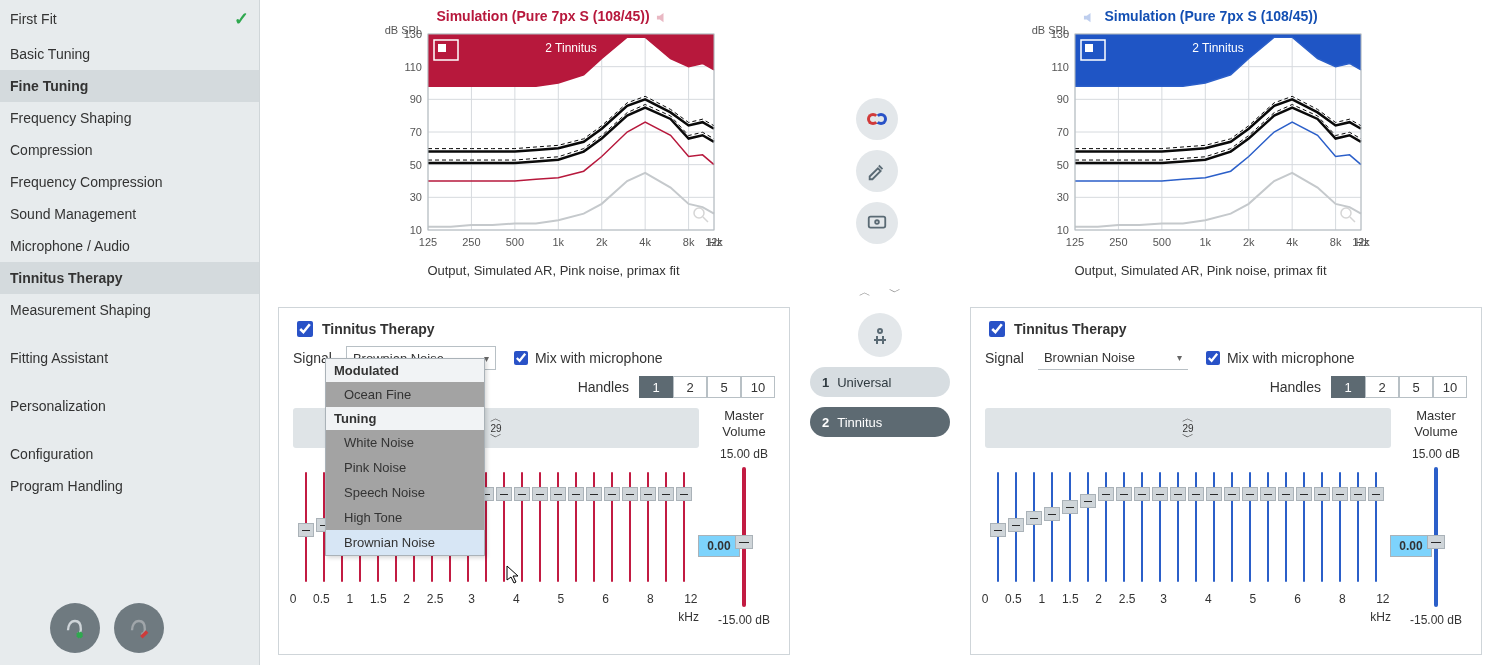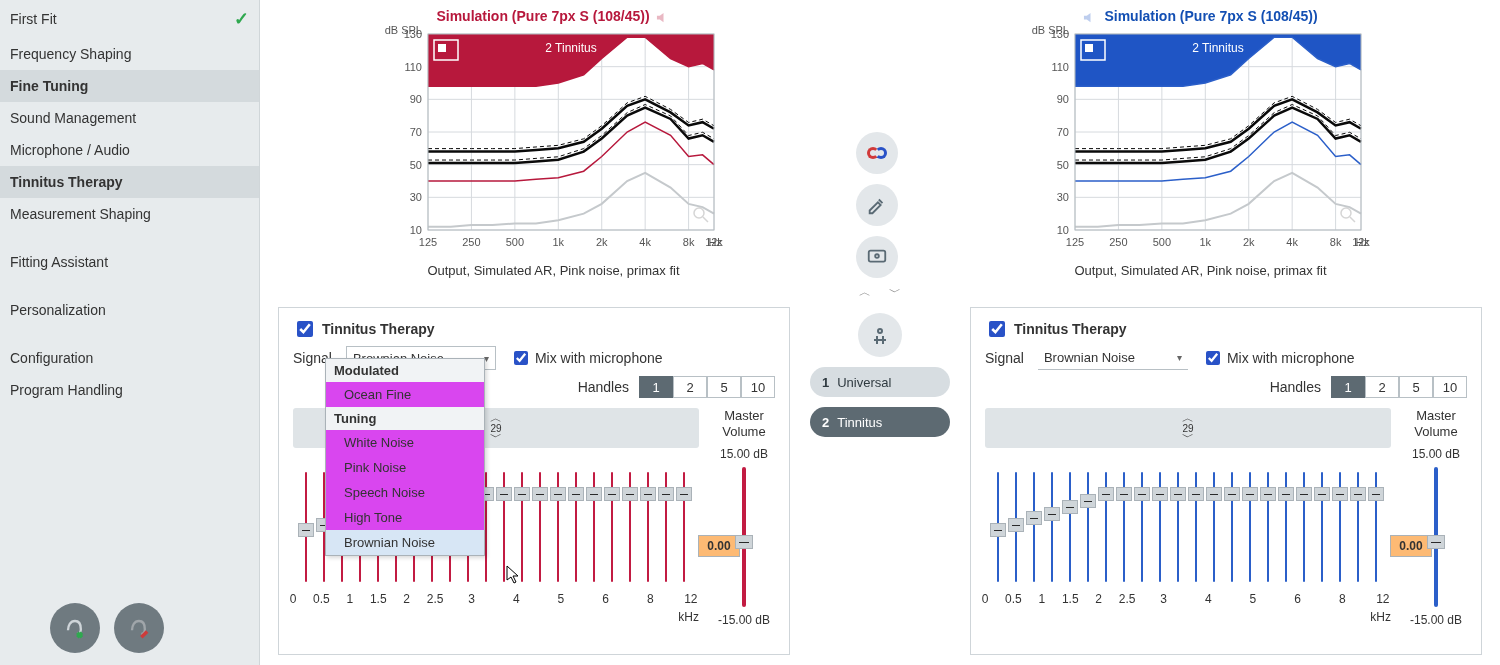--- a/index.html
+++ b/index.html
@@ -7,21 +7,21 @@
 .app{display:flex;height:665px}
 .sidebar{width:260px;background:#e7ebed;border-right:1px solid #d0d6d9;display:flex;flex-direction:column;position:relative}
 .side-item{padding:8px 10px;cursor:pointer;display:flex;align-items:center;justify-content:space-between}
 .side-item.bold{font-weight:600;background:#d4dadd}
 .side-item.active{background:#d4dadd;font-weight:600}
 .side-item .check{color:#2fa84f;font-size:18px;font-weight:bold}
 .side-bottom{position:absolute;bottom:12px;left:50px;display:flex;gap:14px}
 .dev-icon{width:50px;height:50px;border-radius:50%;background:#6f7a80;display:flex;align-items:center;justify-content:center}
 .dev-icon svg{width:28px;height:28px}
 .main{flex:1;display:flex;flex-direction:column}
-.charts-row{display:flex;align-items:flex-end;padding:8px 18px 0 12px;position:relative}
+.charts-row{display:flex;align-items:center;padding:8px 18px 0 12px;position:relative}
 .chart-block{flex:1;display:flex;flex-direction:column;align-items:center}
 .chart-title{font-weight:700;margin-bottom:2px;display:flex;align-items:center;gap:6px}
 .chart-title.red{color:#b7183c}
 .chart-title.blue{color:#134fb3}
 .tiny-speaker{width:15px;height:12px;display:inline-block;opacity:.3}
 .chart-svg{width:340px;height:230px}
 .chart-caption{font-size:13px;color:#333;margin-top:4px}
 .mid-icons{width:84px;display:flex;flex-direction:column;align-items:center;gap:10px;margin-top:56px}
 .circ-btn{width:42px;height:42px;border-radius:50%;background:#e3e7ea;display:flex;align-items:center;justify-content:center;cursor:pointer}
 .circ-btn svg{width:22px;height:22px;fill:none;stroke:#5a6a74;stroke-width:2}
@@ -59,52 +59,61 @@
 .handle{width:16px;height:14px;background:#cfd5d9;border:1px solid #aab2b8;position:absolute;left:50%;transform:translate(-50%,0)}
 .handle:before{content:"";position:absolute;left:3px;right:3px;top:6px;height:1px;background:#2a2a2a}
 .tick-row{display:flex;margin-top:10px;font-size:12px;color:#333;position:relative;height:30px}
 .tick-row .tick{position:absolute;transform:translateX(-50%);text-align:center}
 .tick-row .unit{position:absolute;right:0;bottom:-2px;font-size:12px}
 .master{width:62px;display:flex;flex-direction:column;align-items:center;font-size:13px}
 .master .head{text-align:center;line-height:1.2;margin-bottom:8px}
 .master .val-top,.master .val-bot{font-size:12px}
 .master-track{width:4px;height:140px;background:#c21b42;border-radius:2px;margin:6px 0;position:relative}
 .master-track.blue{background:#2b5fc9}
-.master-track .val-box{position:absolute;left:-44px;top:68px;width:42px;height:22px;border:1px solid #aab2b8;background:#fdba74;font-size:12px;display:flex;align-items:center;justify-content:center;font-weight:600}
+.master-track .val-box{position:absolute;left:-44px;top:68px;width:42px;height:22px;border:1px solid #aab2b8;background:#7dd3fc;font-size:12px;display:flex;align-items:center;justify-content:center;font-weight:600}
 .master-track .hndl{width:18px;height:14px;background:#cfd5d9;border:1px solid #aab2b8;position:absolute;left:50%;top:68px;transform:translateX(-50%)}
 .master-track .hndl:before{content:"";position:absolute;left:3px;right:3px;top:6px;height:1px;background:#2a2a2a}
 .center-col{width:160px;display:flex;flex-direction:column;align-items:center;gap:10px;padding-top:6px}
 .center-circ{width:44px;height:44px;border-radius:50%;background:#e3e7ea;display:flex;align-items:center;justify-content:center}
 .pill{width:140px;height:30px;border-radius:15px;display:flex;align-items:center;font-size:13px;padding:0 12px;cursor:pointer}
 .pill .num{font-weight:600;margin-right:8px}
 .pill.light{background:#d7dde1;color:#2f3a40}
 .pill.dark{background:#5d6a72;color:#fff}
-.dropdown{position:absolute;left:46px;top:50px;width:160px;background:#d946ef;border:1px solid #aab2b8;box-shadow:2px 2px 4px rgba(0,0,0,.15);z-index:20;font-size:13px}
+.dropdown{position:absolute;left:46px;top:50px;width:160px;background:#a3a3a3;border:1px solid #aab2b8;box-shadow:2px 2px 4px rgba(0,0,0,.15);z-index:20;font-size:13px}
 .dd-head{font-weight:600;padding:4px 8px;background:#f1f3f5}
 .dd-item{padding:5px 18px;cursor:pointer}
 .dd-item.hover{background:#d7e6f5}
 .cursor{position:absolute;left:180px;top:206px;z-index:25;pointer-events:none}
 .zoom-icon{position:absolute;right:14px;bottom:32px;opacity:.35;cursor:pointer}
 </style>
 </head>
 <body>
 
 <div class="app">
 
   <div class="sidebar">
     <div id="side-items">
         <div class="side-item">
           <span>First Fit</span>
           <span class="check">✓</span>
         </div>
         <div class="side-item">
-          <span>Frequency Shaping</span>
+          <span>Basic Tuning</span>
         </div>
         <div class="side-item bold">
           <span>Fine Tuning</span>
+        </div>
+        <div class="side-item">
+          <span>Frequency Shaping</span>
+        </div>
+        <div class="side-item">
+          <span>Compression</span>
+        </div>
+        <div class="side-item">
+          <span>Frequency Compression</span>
         </div>
         <div class="side-item">
           <span>Sound Management</span>
         </div>
         <div class="side-item">
           <span>Microphone / Audio</span>
         </div>
         <div class="side-item active">
           <span>Tinnitus Therapy</span>
         </div>

